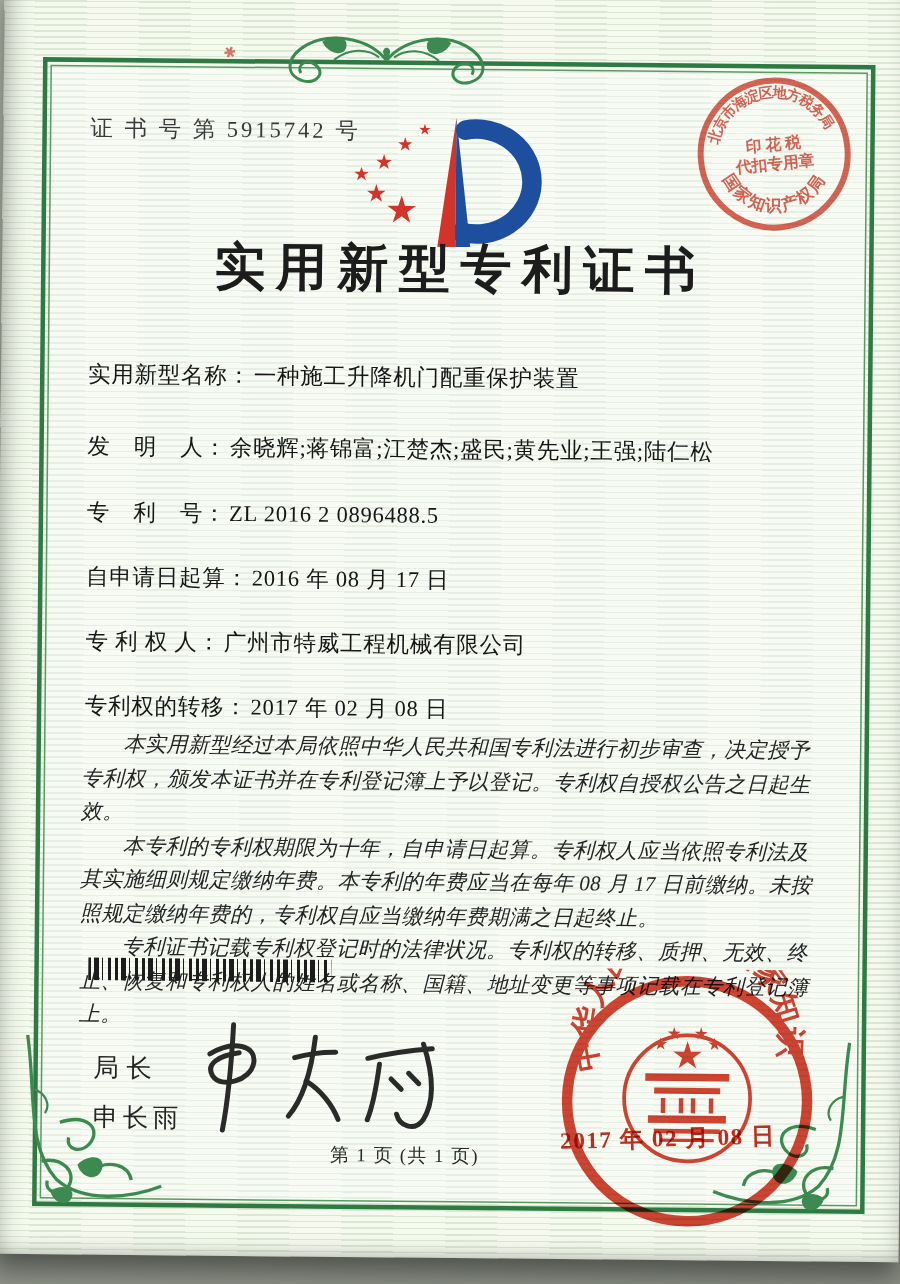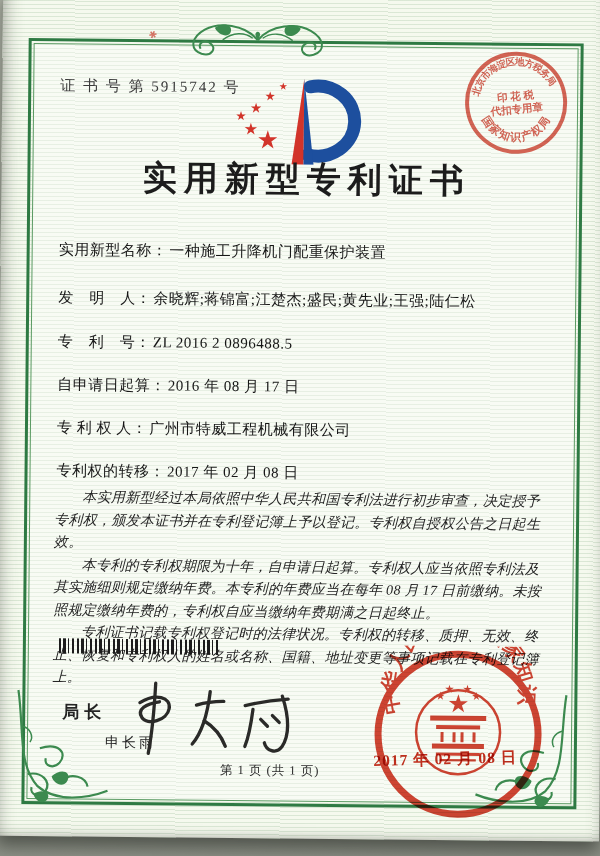--- a/index.html
+++ b/index.html
@@ -30,22 +30,22 @@
     letter-spacing:7px;text-indent:7px;color:#1c1c1c;}
   .field{left:58px;width:500px;font-size:15px;color:#161616;letter-spacing:0.5px;white-space:nowrap;}
   .field .lbl{margin-right:2px;}
   .paras{left:56px;top:498px;width:494px;font-size:14px;line-height:22.5px;
     font-style:italic;color:#242424;letter-spacing:0.3px;}
   .paras p{margin:0;text-indent:2em;}
   .barcode{left:62px;top:650px;width:162px;height:15px;
     background:repeating-linear-gradient(90deg,
       #1c1c1c 0 2px,transparent 2px 4px,#1c1c1c 4px 7px,transparent 7px 9px,
       #1c1c1c 9px 10px,transparent 10px 13px,#1c1c1c 13px 15px,transparent 15px 18px);}
-  .sig-title{left:66px;top:712px;font-size:17px;letter-spacing:5px;color:#242424;font-weight:bold;}
-  .sig-name{left:66px;top:745px;font-size:14px;letter-spacing:3px;color:#242424;margin-left:43px;}
+  .sig-title{left:66px;top:712px;font-size:17px;letter-spacing:5px;color:#242424;}
+  .sig-name{left:66px;top:745px;font-size:17px;letter-spacing:3px;color:#242424;}
   .signature-svg{left:128px;top:686px;}
   .footer{left:0;right:56px;top:772px;text-align:center;font-size:12.5px;
     color:#2a2a2a;letter-spacing:1px;}
   .seal-main{left:374px;top:654px;mix-blend-mode:multiply;opacity:0.92;}
   .seal-date{left:352px;top:757px;width:195px;text-align:center;color:#c62f1e;
     font-size:15.5px;font-weight:700;letter-spacing:1px;transform:rotate(-2deg);
     mix-blend-mode:multiply;}
   .seal-tax{left:460px;top:56px;transform:rotate(-6deg);mix-blend-mode:multiply;opacity:0.85;}
   .ornament-top{left:150px;top:26px;}
   .flourish-left{left:12px;top:698px;}

